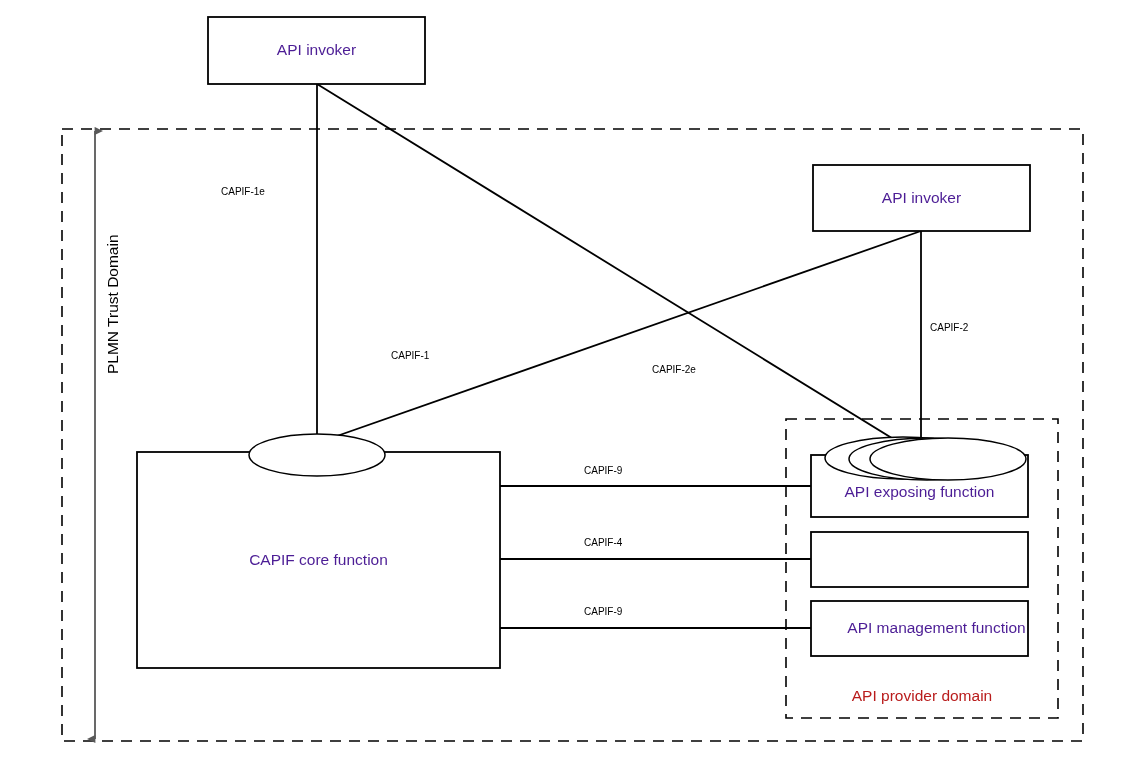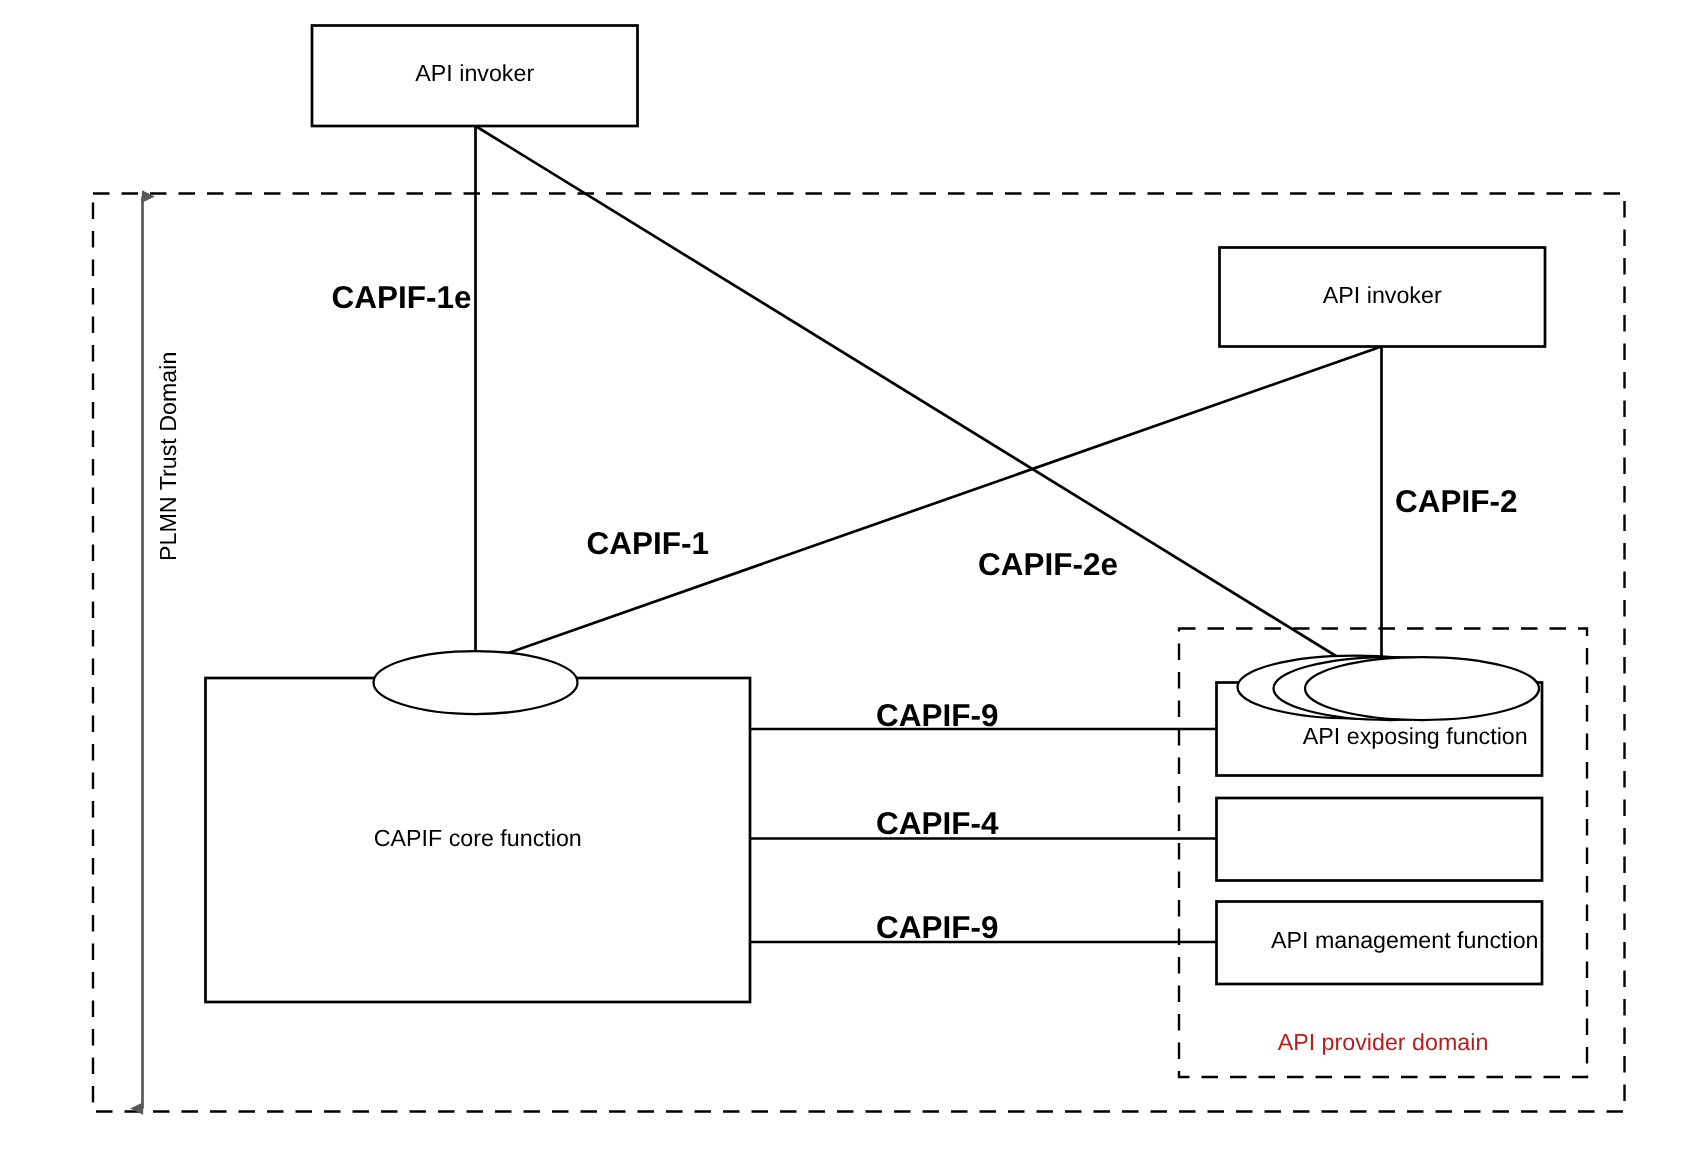--- a/index.html
+++ b/index.html
@@ -26,31 +26,30 @@
     height: 768px;
   }
   .node-label {
     position: absolute;
     display: flex;
     align-items: center;
     justify-content: center;
     text-align: center;
     font-size: 15.5px;
     line-height: 1.2;
-    color: #000000;
+    color: #4c1d95;
     white-space: nowrap;
     pointer-events: none;
   }
   .edge-label {
     position: absolute;
-    font-size: 21px;
+    font-size: 10px;
     line-height: 1.2;
     color: #000000;
     white-space: nowrap;
-    font-weight: bold;
   }
   .ellipse-label {
     position: absolute;
     display: flex;
     align-items: center;
     justify-content: center;
     font-size: 14px;
     line-height: 1.2;
     color: #000000;
     white-space: nowrap;
@@ -125,21 +124,21 @@
   </svg>
 
   <div class="node-label" style="left:208px; top:17px; width:217px; height:67px;">API invoker</div>
 
   <div class="node-label" style="left:813px; top:165px; width:217px; height:66px;">API invoker</div>
 
   <div class="node-label" style="left:137px; top:452px; width:363px; height:216px;">CAPIF core function</div>
 
 
 
-  <div class="node-label" style="left:811px; top:468px; width:217px; height:49px;margin-left:24px;">API exposing function</div>
+  <div class="node-label" style="left:811px; top:468px; width:217px; height:49px;">API exposing function</div>
 
 
   <div class="node-label" style="left:811px; top:601px; width:251px; height:55px;">API management function</div>
 
   <div class="domain-label" style="left:786px; top:687px; width:272px;">API provider domain</div>
 
   <div class="vertical-label" style="left:104px; top:374px;">PLMN Trust Domain</div>
 
   <div class="edge-label" style="left:221px; top:186px;">CAPIF-1e</div>
 

